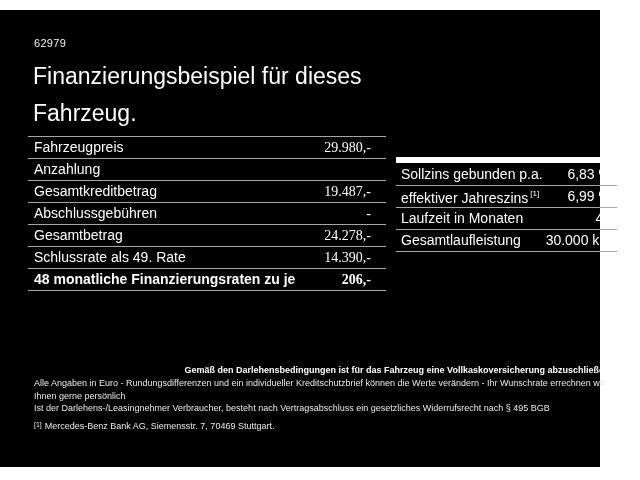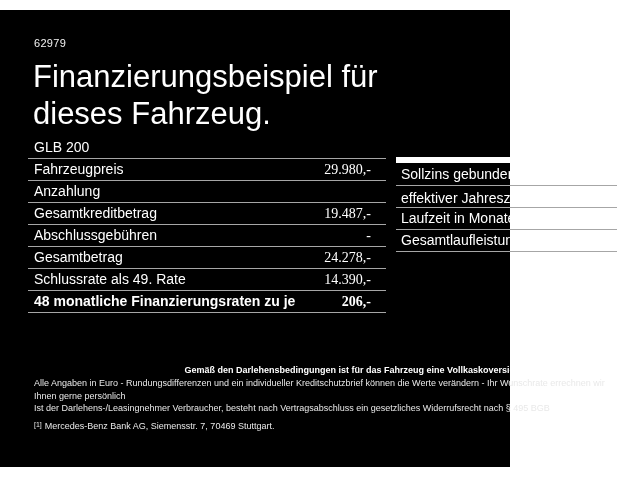--- a/index.html
+++ b/index.html
@@ -4,30 +4,30 @@
 <style>
   * { margin:0; padding:0; box-sizing:border-box; }
   html,body { width:640px; height:480px; }
   body {
     background:#ffffff;
     font-family:"Liberation Sans", sans-serif;
     position:relative;
     overflow:hidden;
   }
   .panel {
-    position:absolute; left:0; top:10px; width:510px; height:457px;
+    position:absolute; left:0; top:10px; width:600px; height:457px;
     background:#000000; color:#ffffff;
   }
   .code {
     position:absolute; left:34px; top:27px;
     font-size:11px; letter-spacing:0.3px; color:#f2f2f2;
   }
   .title {
     position:absolute; left:33px; top:48px; width:430px;
-    font-size:31px; line-height:37px; font-weight:400; color:#ffffff;
+    font-size:23px; line-height:37px; font-weight:400; color:#ffffff;
   }
   .table {
     position:absolute;
     border-bottom:1px solid #a6a6a6;
     font-size:14px;
   }
   .table.left  { left:28px;  top:126px; width:358px; }
   .table.right { left:396px; top:147px; width:221px; border-top:6px solid #ffffff; }
   .trow {
     display:flex; justify-content:space-between; align-items:center;
@@ -56,24 +56,20 @@
 </head>
 <body>
 
 <div class="panel">
 
   <div class="code">62979</div>
 
   <h1 class="title">Finanzierungsbeispiel für dieses Fahrzeug.</h1>
 
   <div class="table left" id="finance-table">
-    <div class="trow first">
-      <span class="tlabel">GLB 200</span>
-      <span class="tvalue"></span>
-    </div>
   <div class="trow">
         <span class="tlabel">Fahrzeugpreis</span>
         <span class="tvalue">29.980,-</span>
       </div>
       <div class="trow">
         <span class="tlabel">Anzahlung</span>
       </div>
       <div class="trow">
         <span class="tlabel">Gesamtkreditbetrag</span>
         <span class="tvalue">19.487,-</span>

